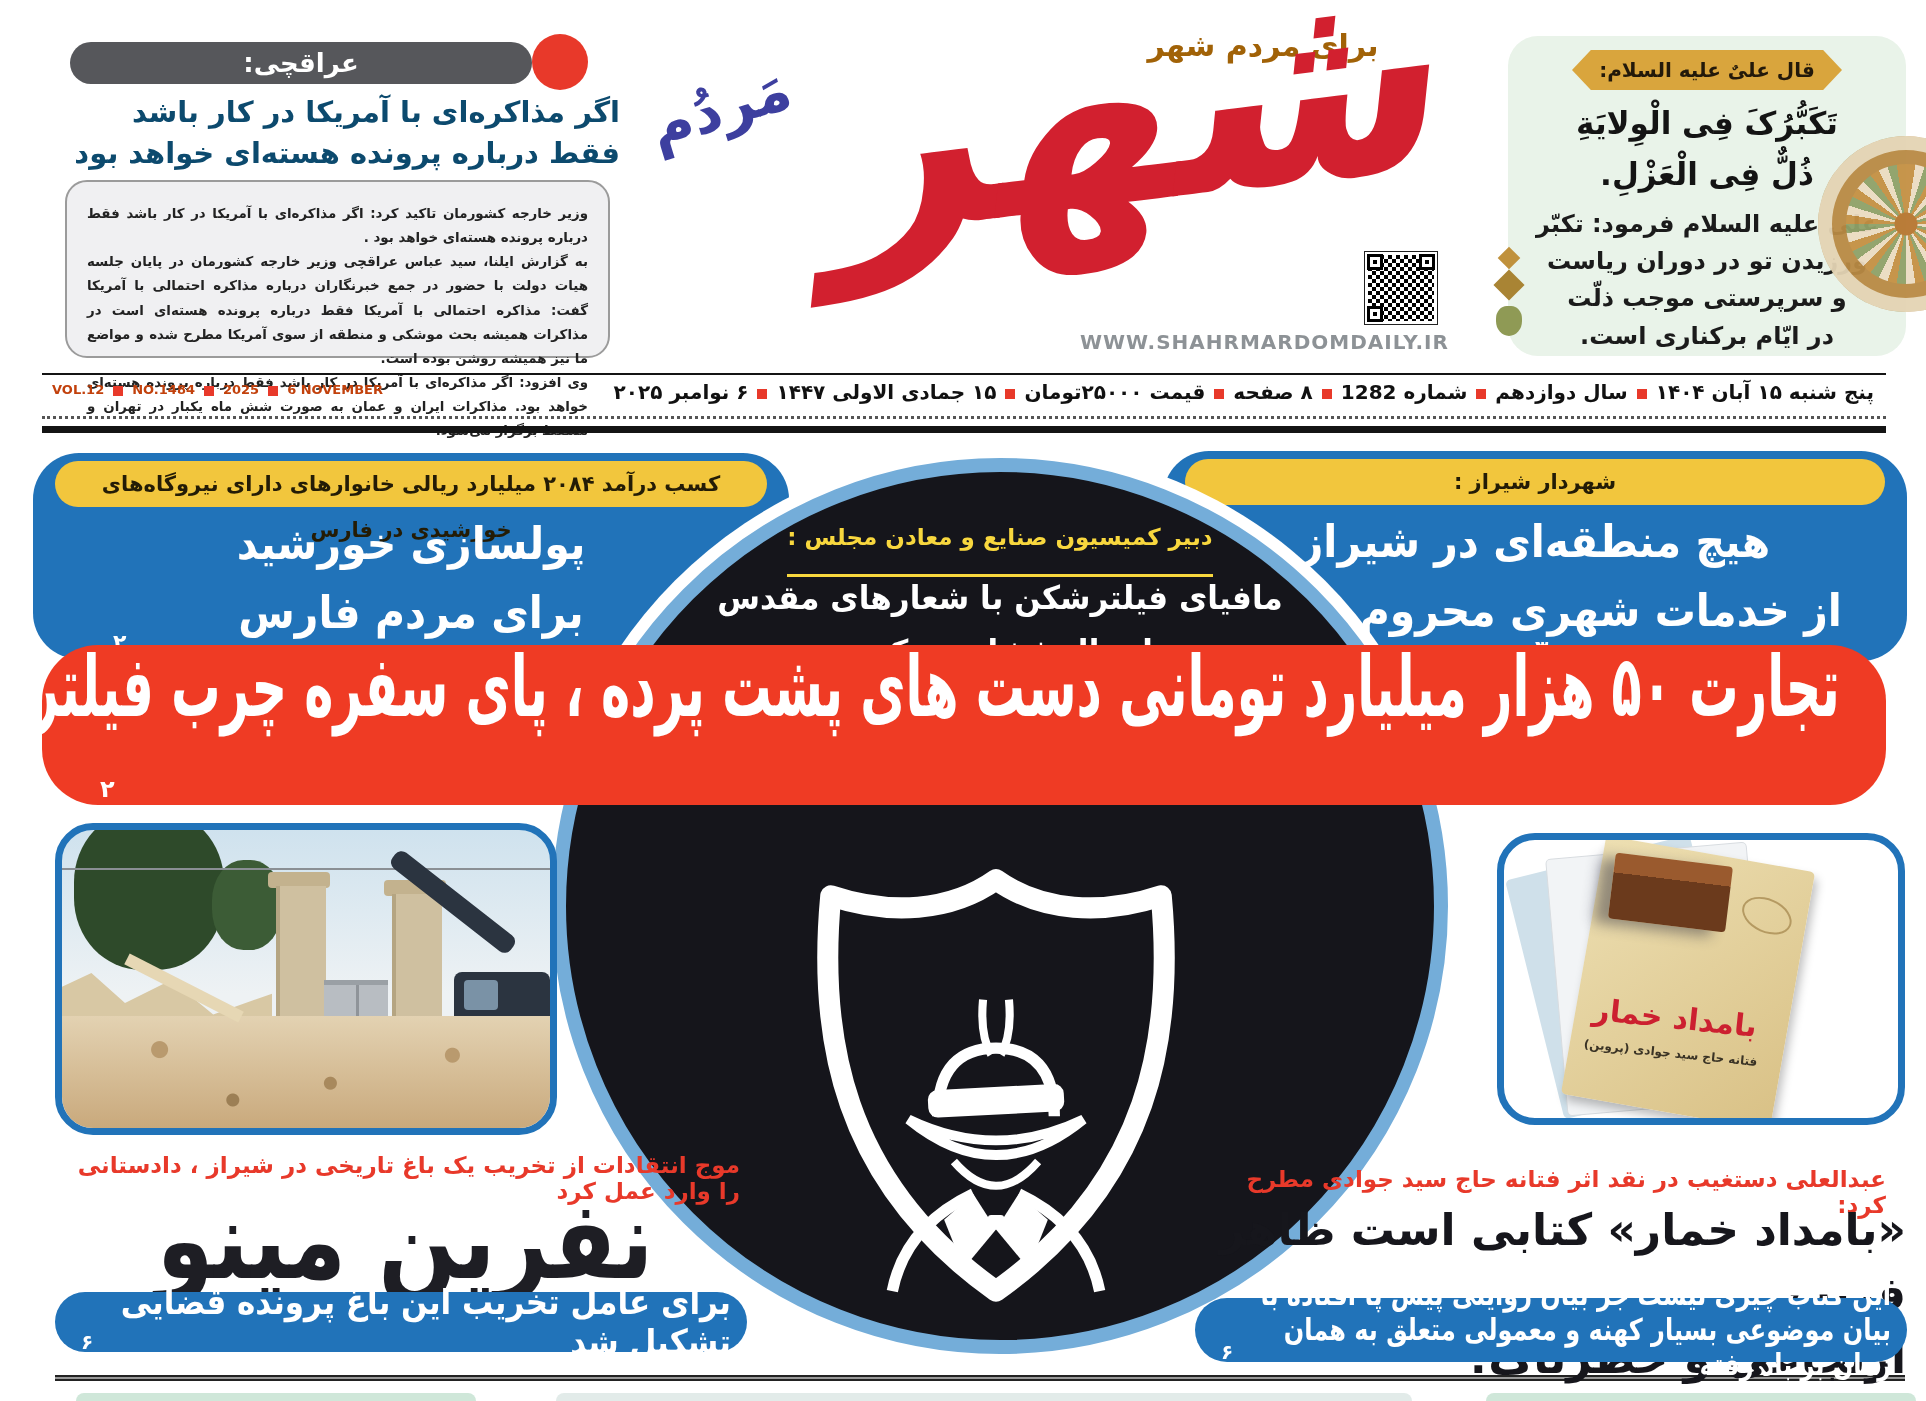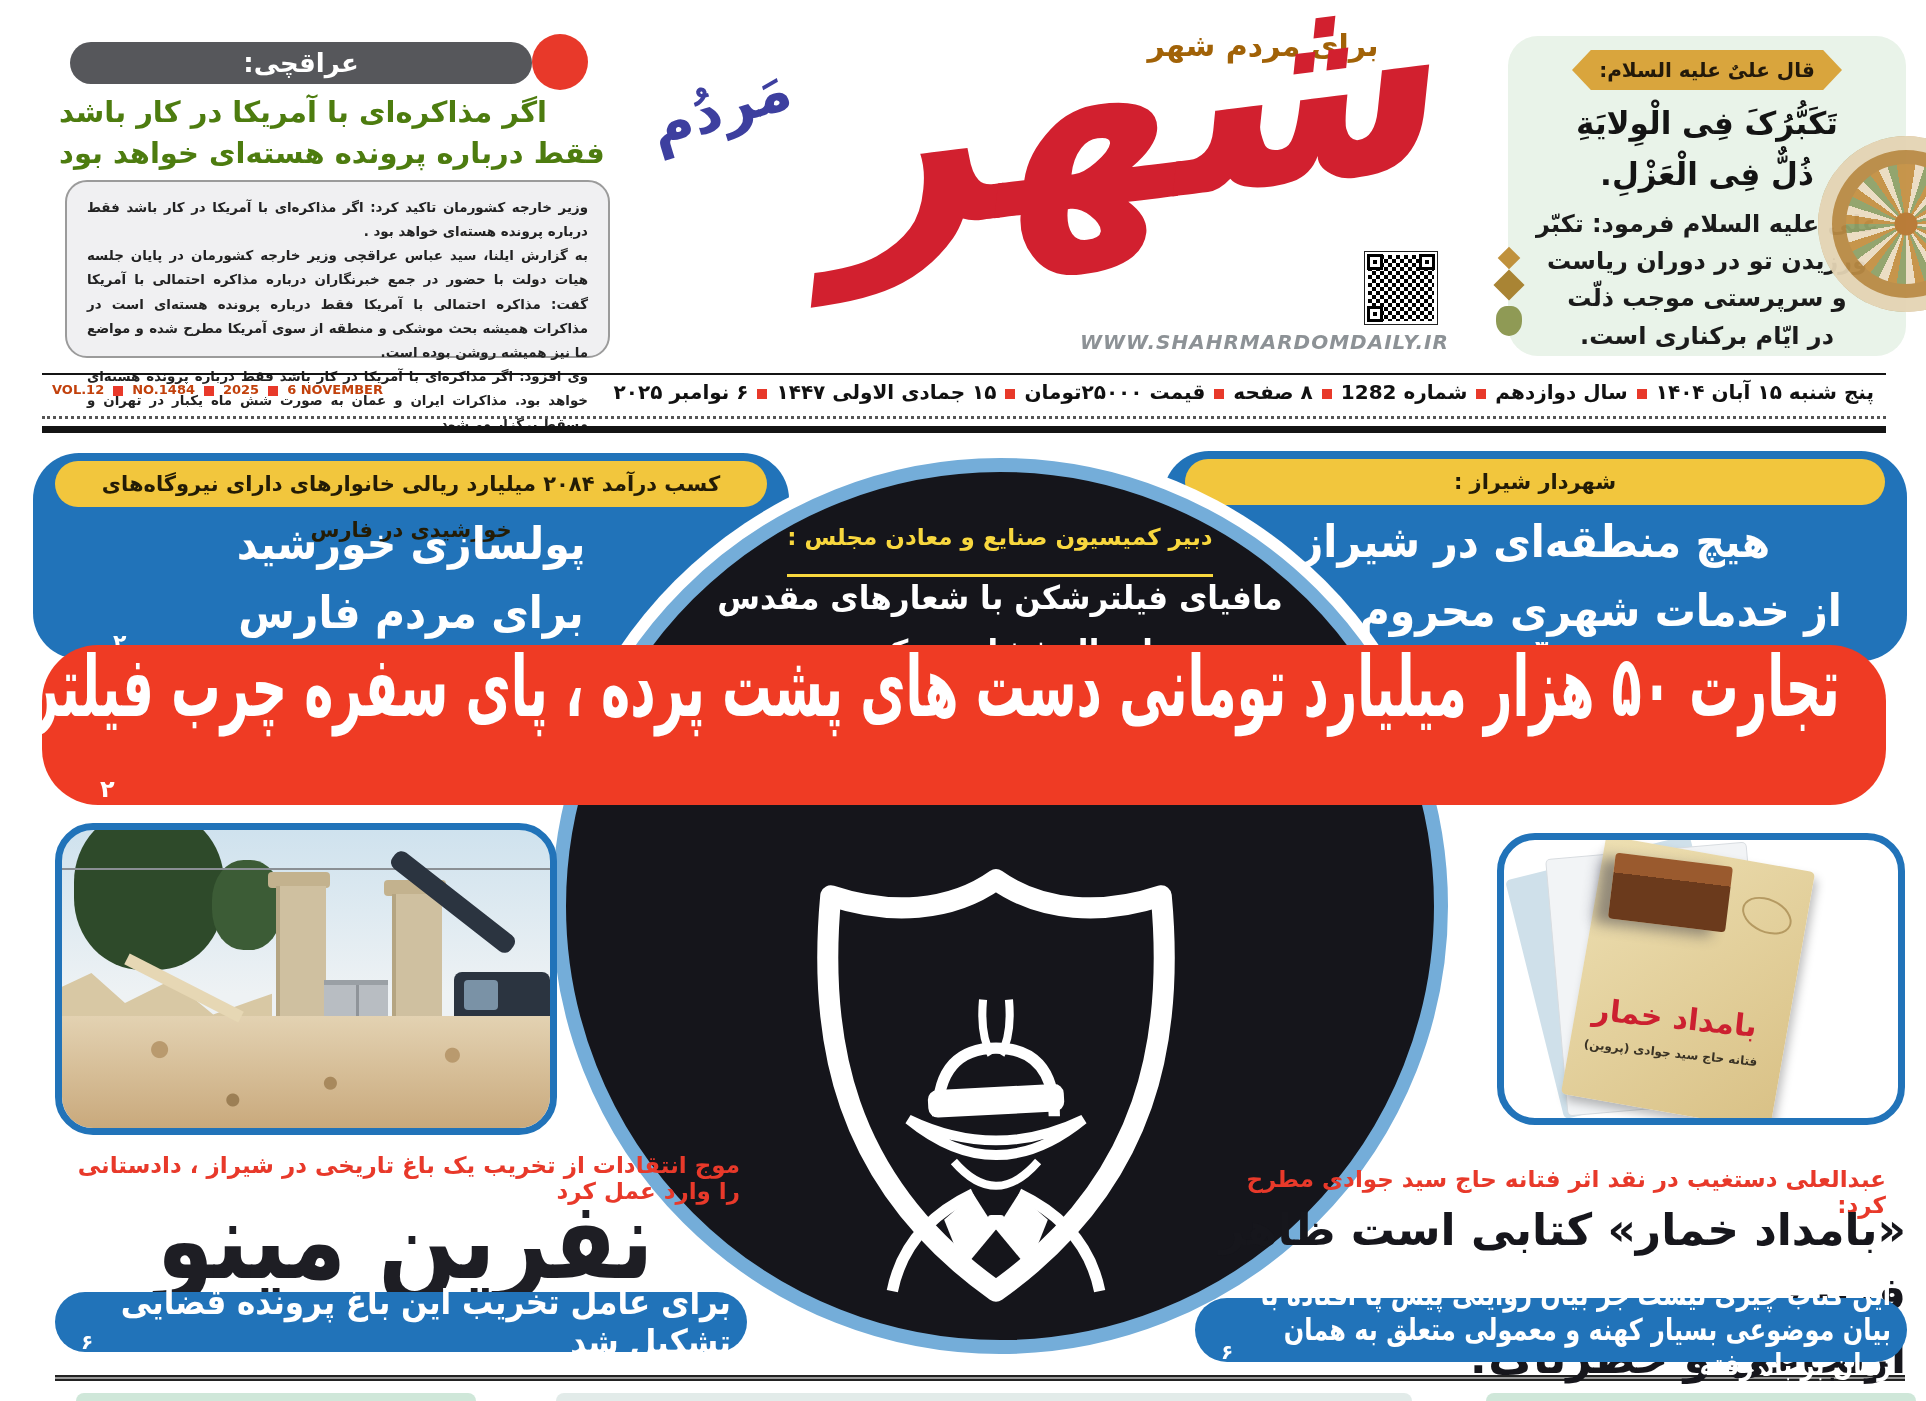--- a/index.html
+++ b/index.html
@@ -5,39 +5,39 @@
   html,body{margin:0;padding:0;background:#fff;}
   .page{position:relative;width:1926px;height:1401px;background:#fff;overflow:hidden;
         font-family:"DejaVu Sans",sans-serif;direction:rtl;}
   .abs{position:absolute;}
 
   
   .tl-box{left:55px;top:30px;width:565px;height:328px;}
   .tl-bar{position:absolute;right:88px;top:12px;width:462px;height:42px;background:#56575b;
           border-radius:21px;color:#fff;font-weight:bold;font-size:26px;text-align:center;line-height:42px;}
   .tl-dot{position:absolute;right:32px;top:4px;width:56px;height:56px;border-radius:50%;background:#e8392a;}
-  .tl-head{position:absolute;right:0;left:4px;top:62px;text-align:left;font-weight:bold;
-           font-size:29px;line-height:1.4;color:#4d7c0f;}
+  .tl-head{position:absolute;right:0;left:16px;top:62px;text-align:right;font-weight:bold;
+           font-size:29px;line-height:1.4;color:#0c4a6e;}
   .tl-body{position:absolute;right:10px;left:10px;top:150px;bottom:0;background:#f0f0f2;
-           border:2px solid #9b9b9b;border-radius:22px;padding:14px 20px;box-sizing:border-box;
+           border:2px solid #9b9b9b;border-radius:22px;padding:20px 20px;box-sizing:border-box;
            font-size:13.4px;font-weight:bold;line-height:1.8;color:#222;text-align:justify;}
   .tl-body div{white-space:pre-line;}
 
   
   .tagline{left:1143px;top:28px;width:240px;font-size:30px;font-weight:bold;color:#a16207;text-align:center;}
   .logo-red{left:805px;top:-58px;width:680px;font-size:272px;font-weight:bold;color:#d2202f;
             transform:rotate(-7deg) skewX(-13deg);text-align:center;line-height:1.2;}
   .logo-blue{left:648px;top:74px;font-size:58px;font-weight:bold;color:#3d3f9f;transform:rotate(-17deg);}
   .qr{left:1365px;top:252px;width:66px;height:66px;
       background:repeating-conic-gradient(#000 0 25%,#fff 0 50%) 0 0/8px 8px;border:3px solid #fff;outline:1px solid #222;}
   .qr i{position:absolute;width:16px;height:16px;border:3px solid #000;background:#fff;box-sizing:border-box;}
   .qr i::after{content:"";position:absolute;left:3px;top:3px;width:4px;height:4px;background:#000;}
   .qr .q1{left:-1px;top:-1px}.qr .q2{right:-1px;top:-1px}.qr .q3{left:-1px;bottom:-1px}
   .site{left:1080px;top:330px;width:320px;text-align:center;font-size:20px;color:#8d9296;
-        letter-spacing:1px;direction:ltr;font-weight:bold;font-style:italic;}
+        letter-spacing:1px;direction:ltr;font-weight:bold;}
 
   
   .q-box{left:1508px;top:36px;width:398px;height:320px;background:#e9f3e9;border-radius:30px;}
   .q-banner{position:absolute;left:50%;top:14px;transform:translateX(-50%);width:270px;height:40px;
             background:#d9a53d;clip-path:polygon(0 50%,7% 0,93% 0,100% 50%,93% 100%,7% 100%);
             color:#23190a;font-weight:bold;font-size:20px;text-align:center;line-height:40px;}
   .q-arabic{position:absolute;left:0;right:0;top:62px;text-align:center;font-weight:bold;
             font-size:31px;line-height:1.65;color:#141414;white-space:pre-line;}
   .q-fa{position:absolute;left:6px;right:6px;top:170px;text-align:center;font-weight:bold;
         font-size:24px;line-height:1.55;color:#1b1b1b;white-space:pre-line;}

